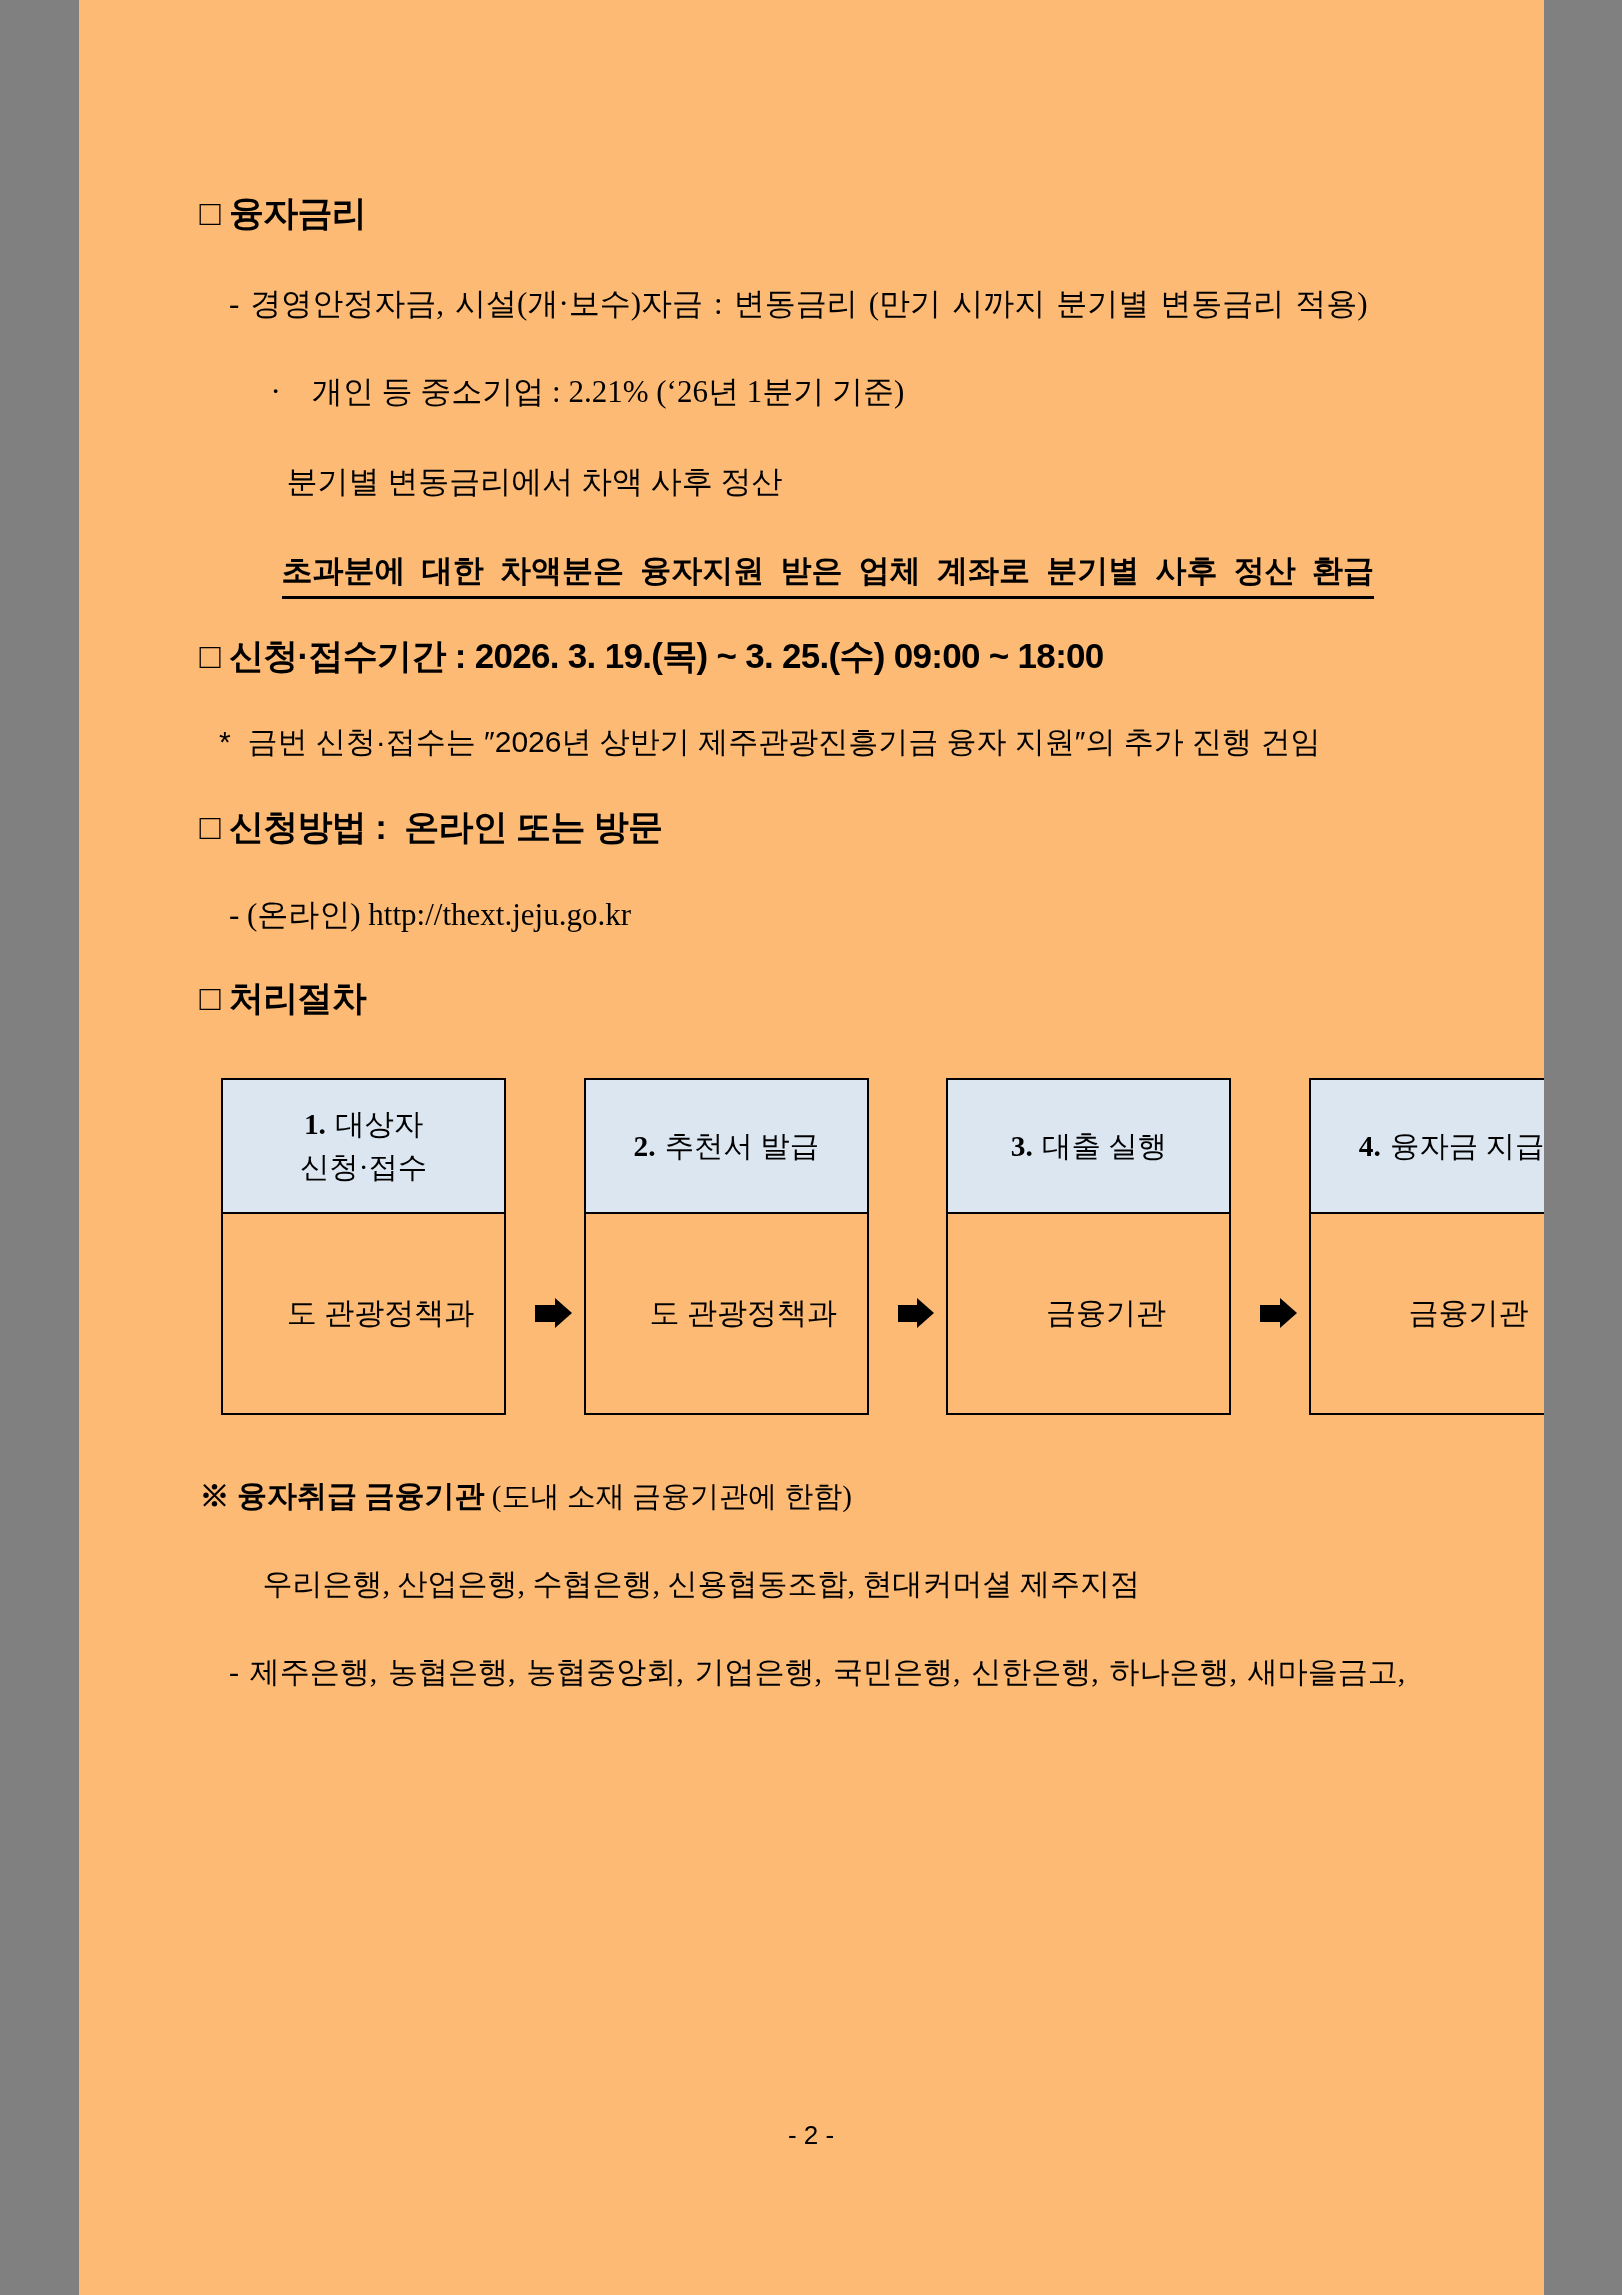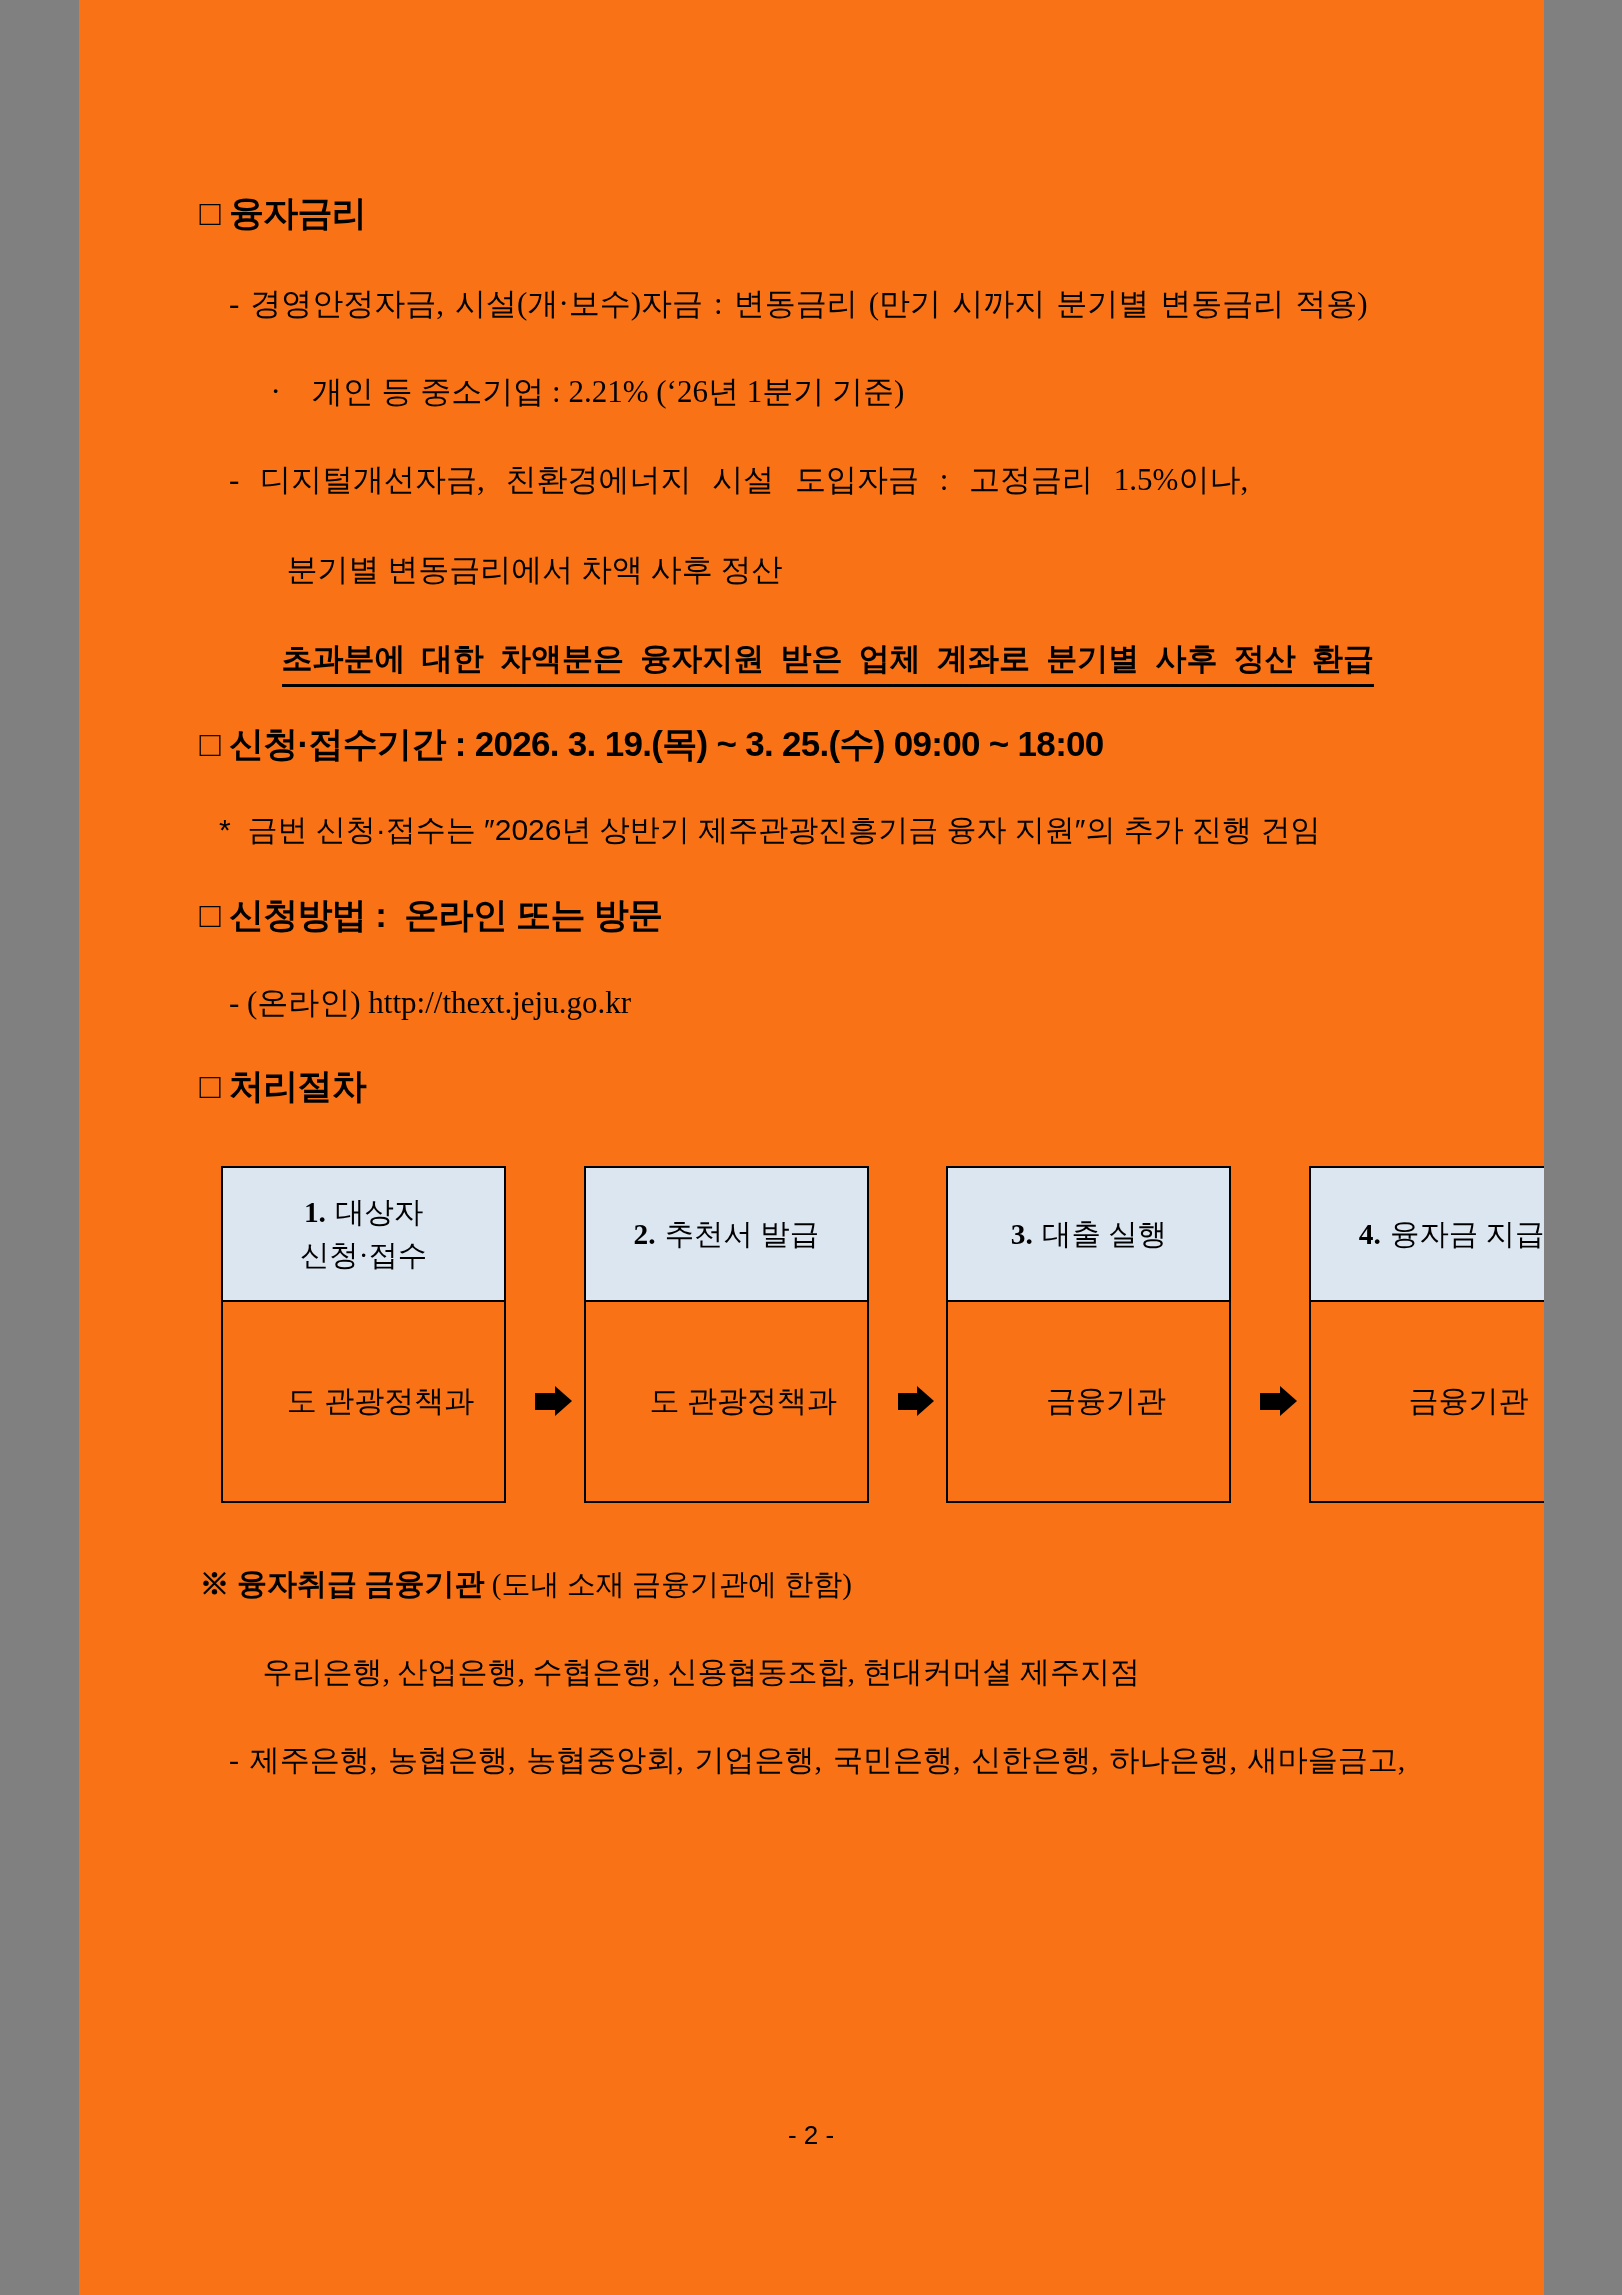--- a/index.html
+++ b/index.html
@@ -1,21 +1,21 @@
 <!DOCTYPE html>
 <html style="--box-header-bg: #dce6f1;font-size:10.5px"><head>
 <meta charset="utf-8">
 <style>
   html,body { margin:0; padding:0; background:#808080; }
   .page {
     position: relative;
     width: 1465px;
     height: 2295px;
     margin: 0 auto;
-    background: #f97316;
+    background: #fdba74;
     overflow: hidden;
     color: #000;
   }
   .content {
     position: absolute;
     left: 121px;
     right: 98px;
     top: 191px;
   }
   .line {
@@ -147,21 +147,20 @@
 
 <div class="page">
   <div class="content">
 
     <div class="heading">□ 융자금리</div>
 
     <div class="line indent-dash ws-small mt72">- 경영안정자금, 시설(개·보수)자금 : 변동금리 (만기 시까지 분기별 변동금리 적용)</div>
 
     <div class="line indent-dot mt67">·    개인 등 중소기업 : 2.21% (‘26년 1분기 기준)</div>
 
-    <div class="line indent-dash ws-wide mt67">- 디지털개선자금, 친환경에너지 시설 도입자금 : 고정금리 1.5%이나,</div>
 
     <div class="line indent-cont mt70">분기별 변동금리에서 차액 사후 정산</div>
 
 
     <div class="line bold-serif underlined indent-note2 ws-med mt69"><span>초과분에 대한 차액분은 융자지원 받은 업체 계좌로 분기별 사후 정산 환급</span></div>
 
     <div class="heading mt63">□ 신청·접수기간 : 2026. 3. 19.(목) ~ 3. 25.(수) 09:00 ~ 18:00</div>
 
     <div class="line gothic indent-star mt64">*  금번 신청·접수는 ″2026년 상반기 제주관광진흥기금 융자 지원″의 추가 진행 건임</div>
 

